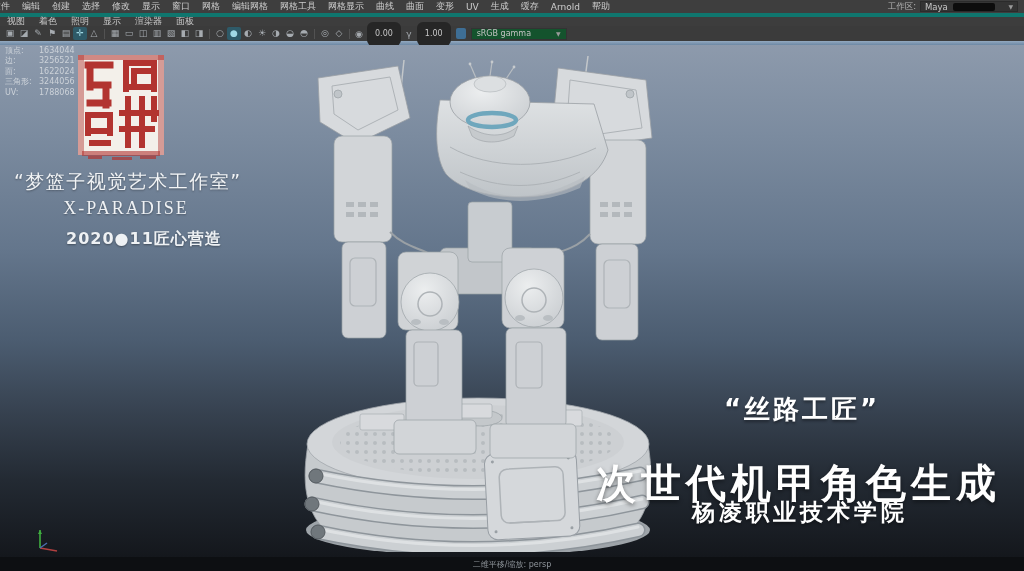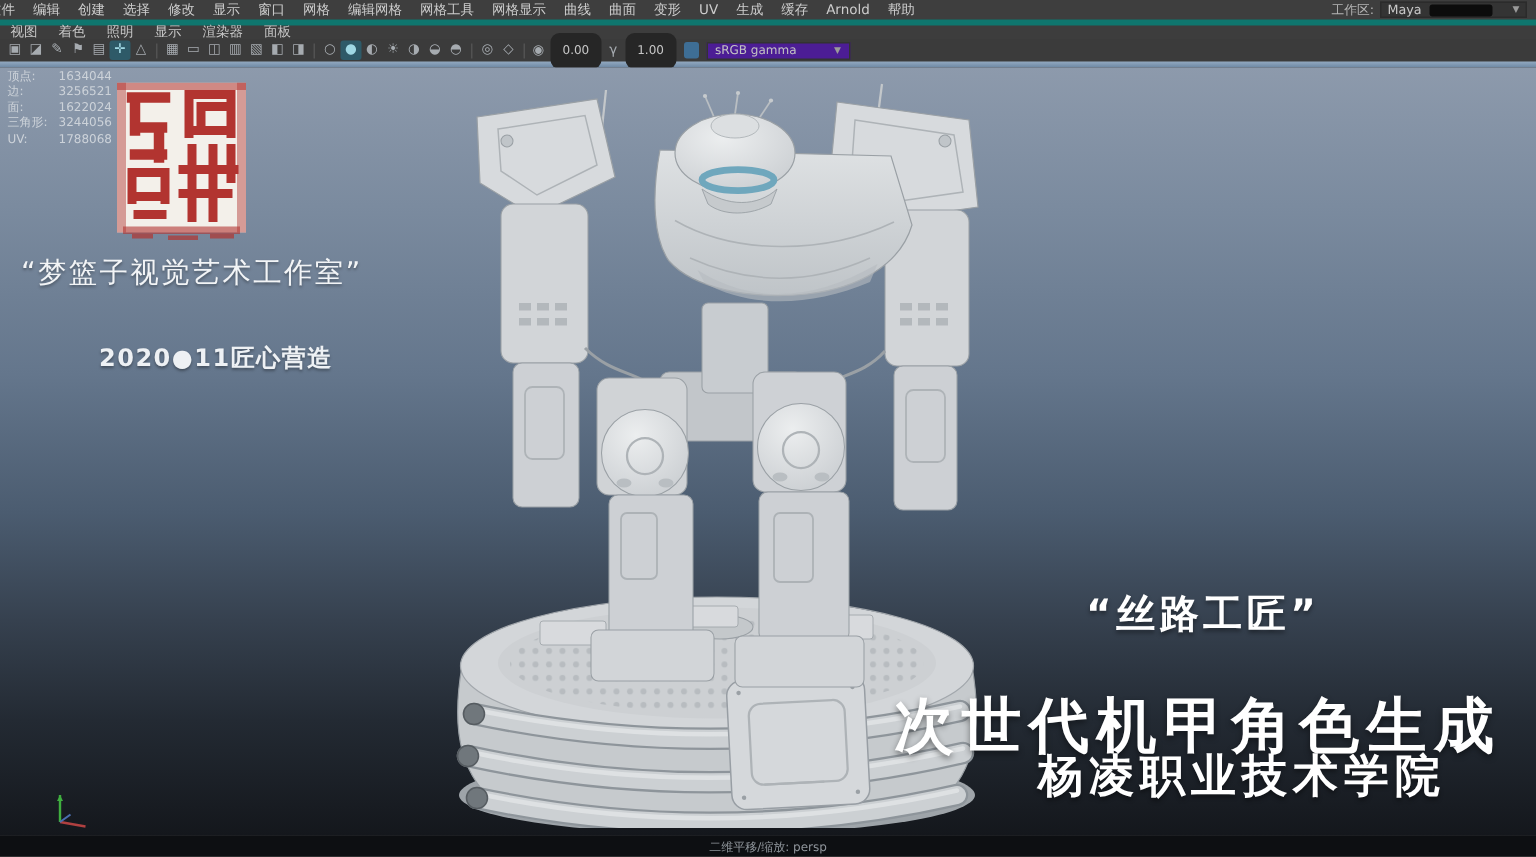--- a/index.html
+++ b/index.html
@@ -30,21 +30,21 @@
   .icon-toolbar { height:15px; background:#3b3b3b; display:flex; align-items:center;
                   padding-left:3px; }
   .tbi { width:14px; height:13px; font-size:9px; line-height:13px; text-align:center;
          color:#a6abb0; border-radius:2px; }
   .tbi.active { background:#2e5a68; color:#9fd8e4; }
   .tb-sep { width:1px; height:10px; background:#525252; margin:0 3px; }
   .tb-glyph { width:12px; text-align:center; font-size:9px; color:#a6abb0; }
   .tb-field { height:11px; background:#262626; border-radius:6px; font-size:8px;
               color:#c6c6c6; display:flex; align-items:center; padding:12px 8px; margin:0 2px; }
   .tb-toggle { width:10px; height:11px; background:#3e6e95; border-radius:2px; margin:0 3px; }
-  .tb-dd { height:12px; width:96px; background:#4c1d95; border:1px solid #333;
+  .tb-dd { height:12px; width:96px; background:#14532d; border:1px solid #333;
            font-size:8px; color:#c3c3c3; display:flex; align-items:center;
            padding:0 5px; margin-left:2px; }
   .tb-dd .caret { margin-left:auto; font-size:6px; color:#9a9a9a; }
 
   
   .view-border { height:4px; background:linear-gradient(180deg,#93a9c0,#6d88a4); }
 
   
   .viewport { position:relative; height:512px; overflow:hidden;
     background:linear-gradient(180deg,#8d9aac 0%,#7b8b9f 18%,#64768c 40%,
@@ -67,21 +67,21 @@
     font-family:"Liberation Serif","DejaVu Serif",serif;
     text-shadow:0 1px 2px rgba(0,0,0,.35); }
   .studio-sub { position:absolute; left:66px; top:184px; font-size:16px; font-weight:bold;
     color:#eef1f4; letter-spacing:1px; text-shadow:0 1px 2px rgba(0,0,0,.35); }
 
   
   .right-quote { position:absolute; left:724px; top:347px; font-size:26px; font-weight:bold;
     color:#ffffff; letter-spacing:3px; text-shadow:0 2px 3px rgba(0,0,0,.4); }
   .right-title { position:absolute; left:596px; top:411px; font-size:40px; font-weight:bold;
     color:#ffffff; letter-spacing:5px; text-shadow:0 2px 4px rgba(0,0,0,.45); }
-  .right-school { position:absolute; left:692px; top:452px; font-size:30px; font-weight:bold;
+  .right-school { position:absolute; left:692px; top:452px; font-size:23px; font-weight:bold;
     color:#ffffff; letter-spacing:4px; text-shadow:0 2px 3px rgba(0,0,0,.4); }
 
   .model { position:absolute; left:290px; top:7px; width:400px; height:500px; }
   .axis-gizmo { position:absolute; left:30px; bottom:5px; width:40px; height:30px; }
 
   
   .status-bar { height:14px; background:#0d0f12; display:flex; align-items:center;
                 justify-content:center; font-size:8px; color:#8f959b; }
 </style>
 </head>
@@ -212,20 +212,21 @@
         <rect x="0" y="0" width="6" height="100" opacity="0.45"></rect>
         <rect x="80" y="0" width="6" height="100" opacity="0.45"></rect>
         <rect x="4" y="96" width="78" height="5" opacity="0.6"></rect>
         <rect x="10" y="101" width="14" height="3" opacity="0.7"></rect>
         <rect x="34" y="102" width="20" height="3" opacity="0.7"></rect>
         <rect x="62" y="101" width="16" height="3" opacity="0.7"></rect>
       </g>
     </svg>
 
     <div class="studio-quote">“梦篮子视觉艺术工作室”</div>
+    <div class="studio-en">X-PARADISE</div>
     <div class="studio-sub">2020●11匠心营造</div>
 
     <svg class="model" viewBox="0 0 400 500">
       <defs>
         <radialGradient id="domeG" cx="0.4" cy="0.3" r="0.9">
           <stop offset="0" stop-color="#eceeef"></stop>
             <stop offset="1" stop-color="#c5c9cd"></stop>
         </radialGradient>
         <linearGradient id="bodyG" x1="0" y1="0" x2="0" y2="1">
           <stop offset="0" stop-color="#dee1e3"></stop>

